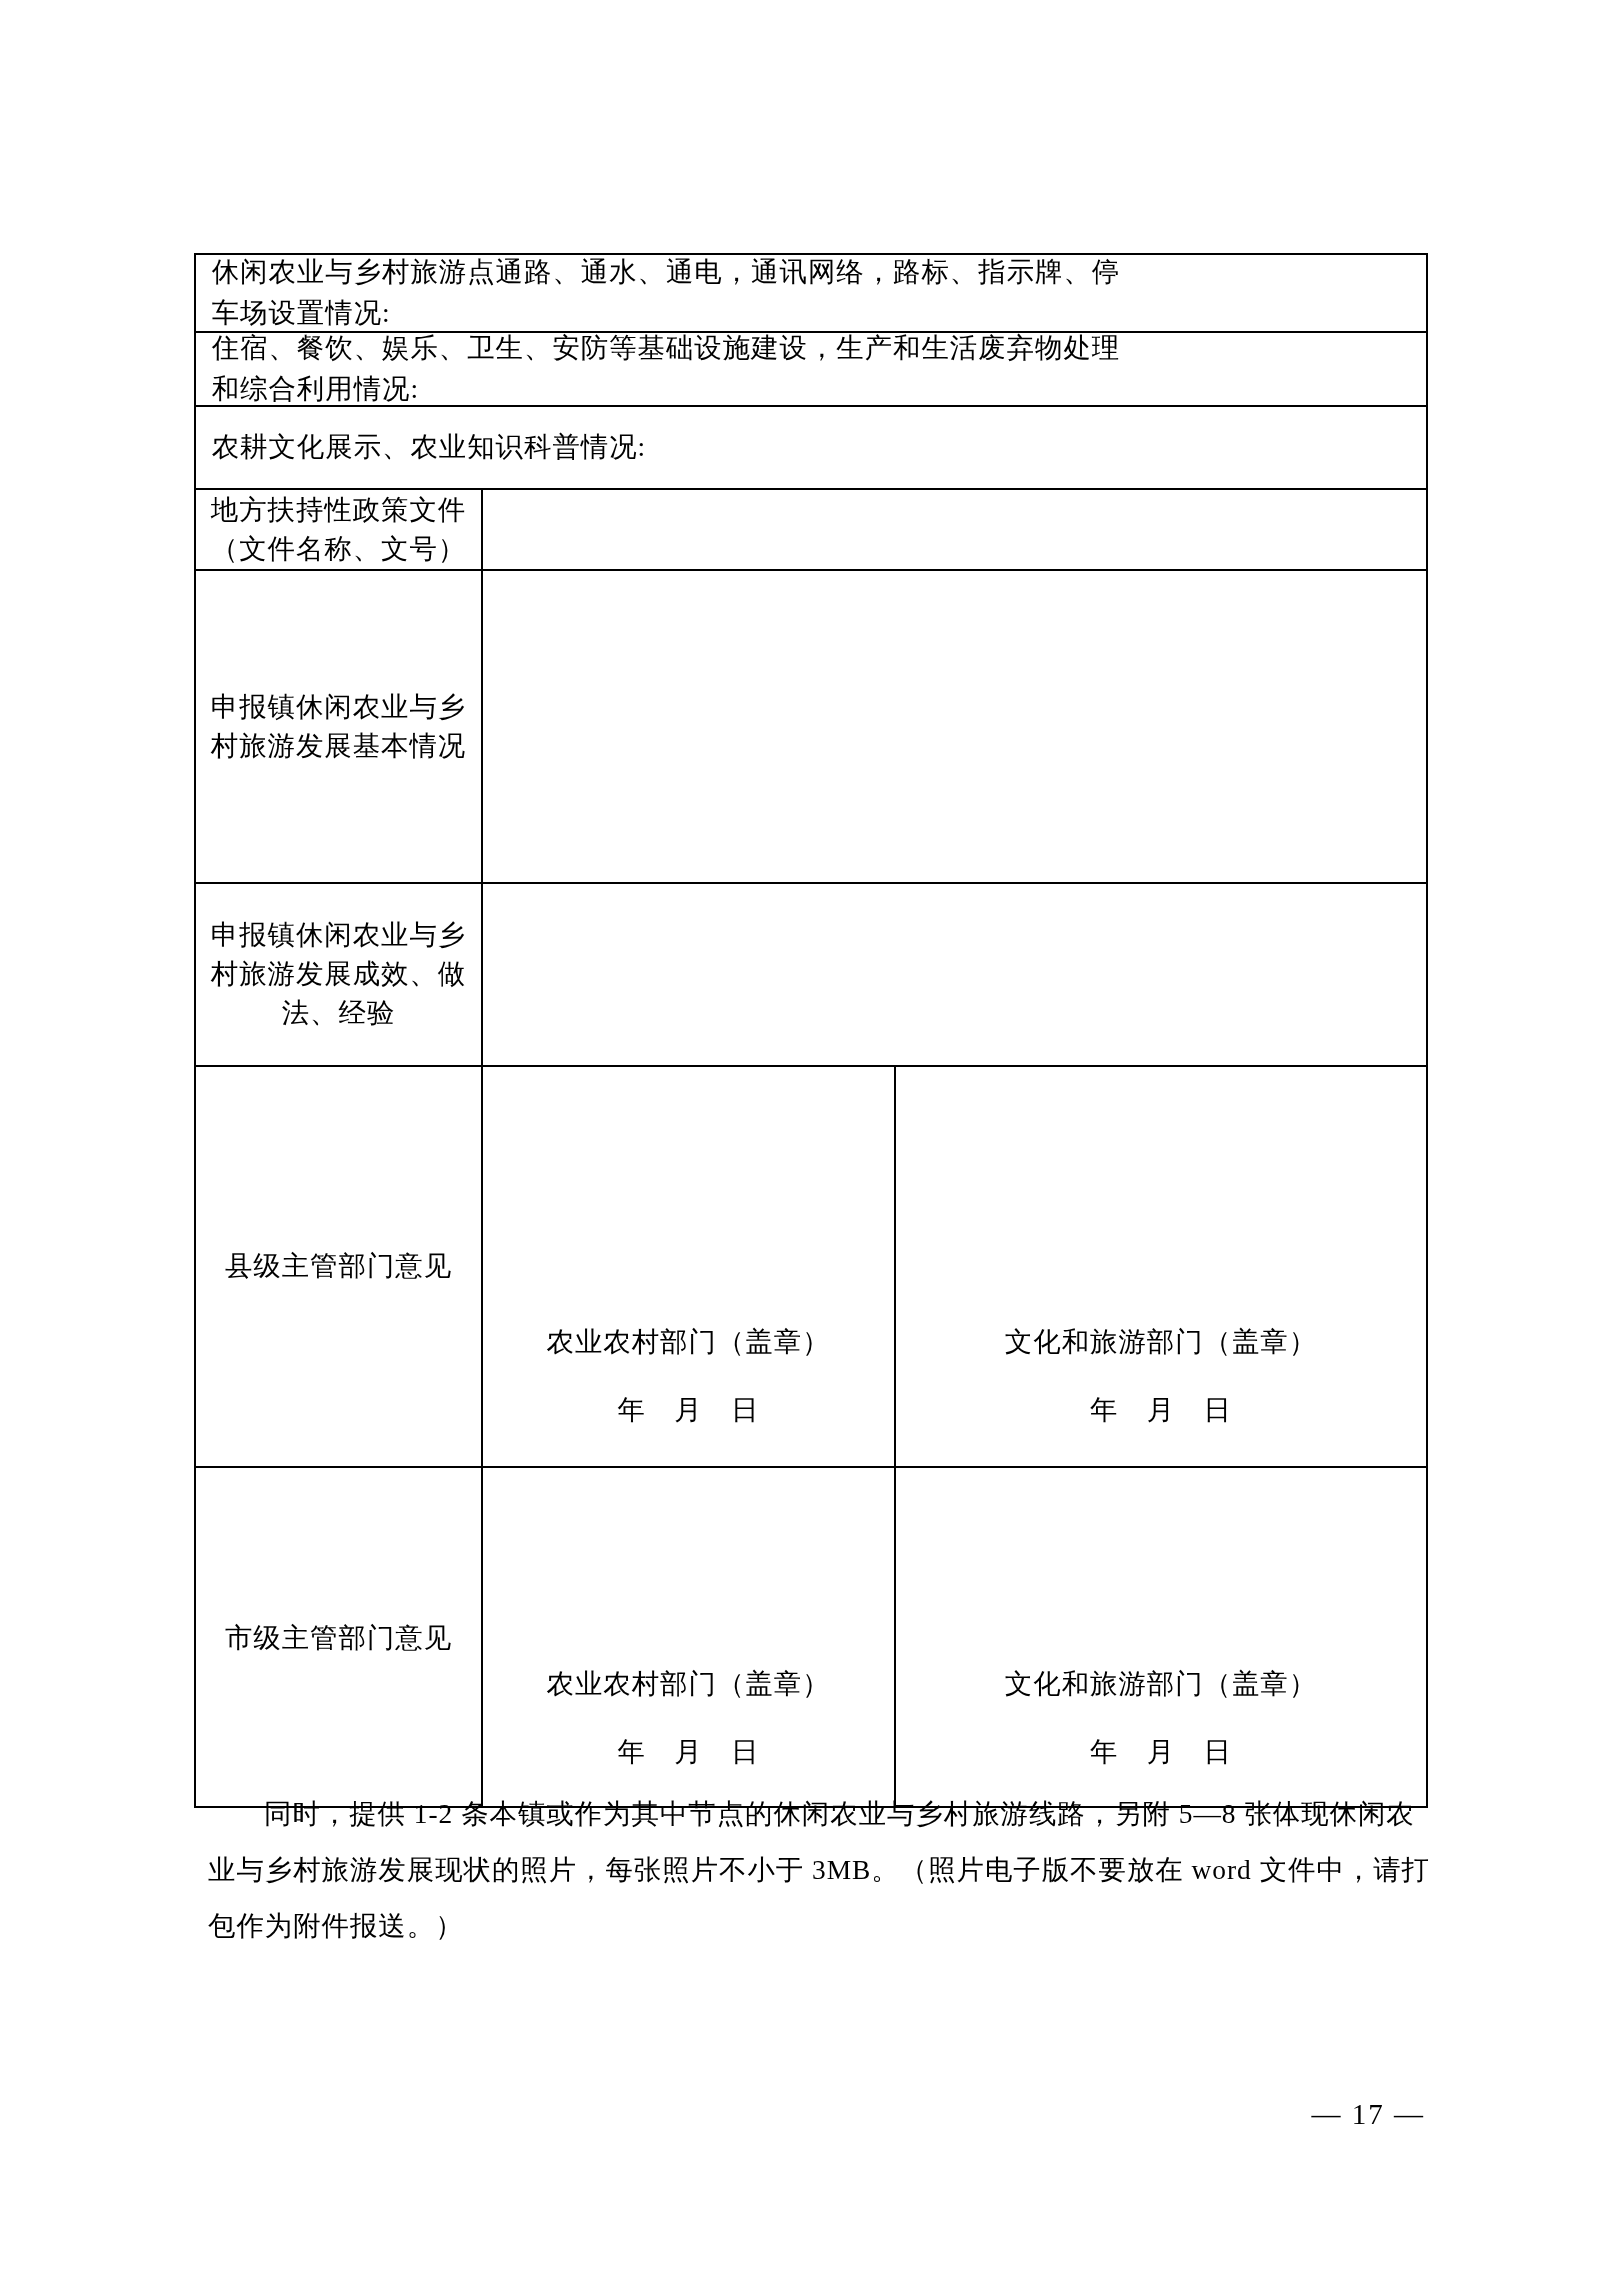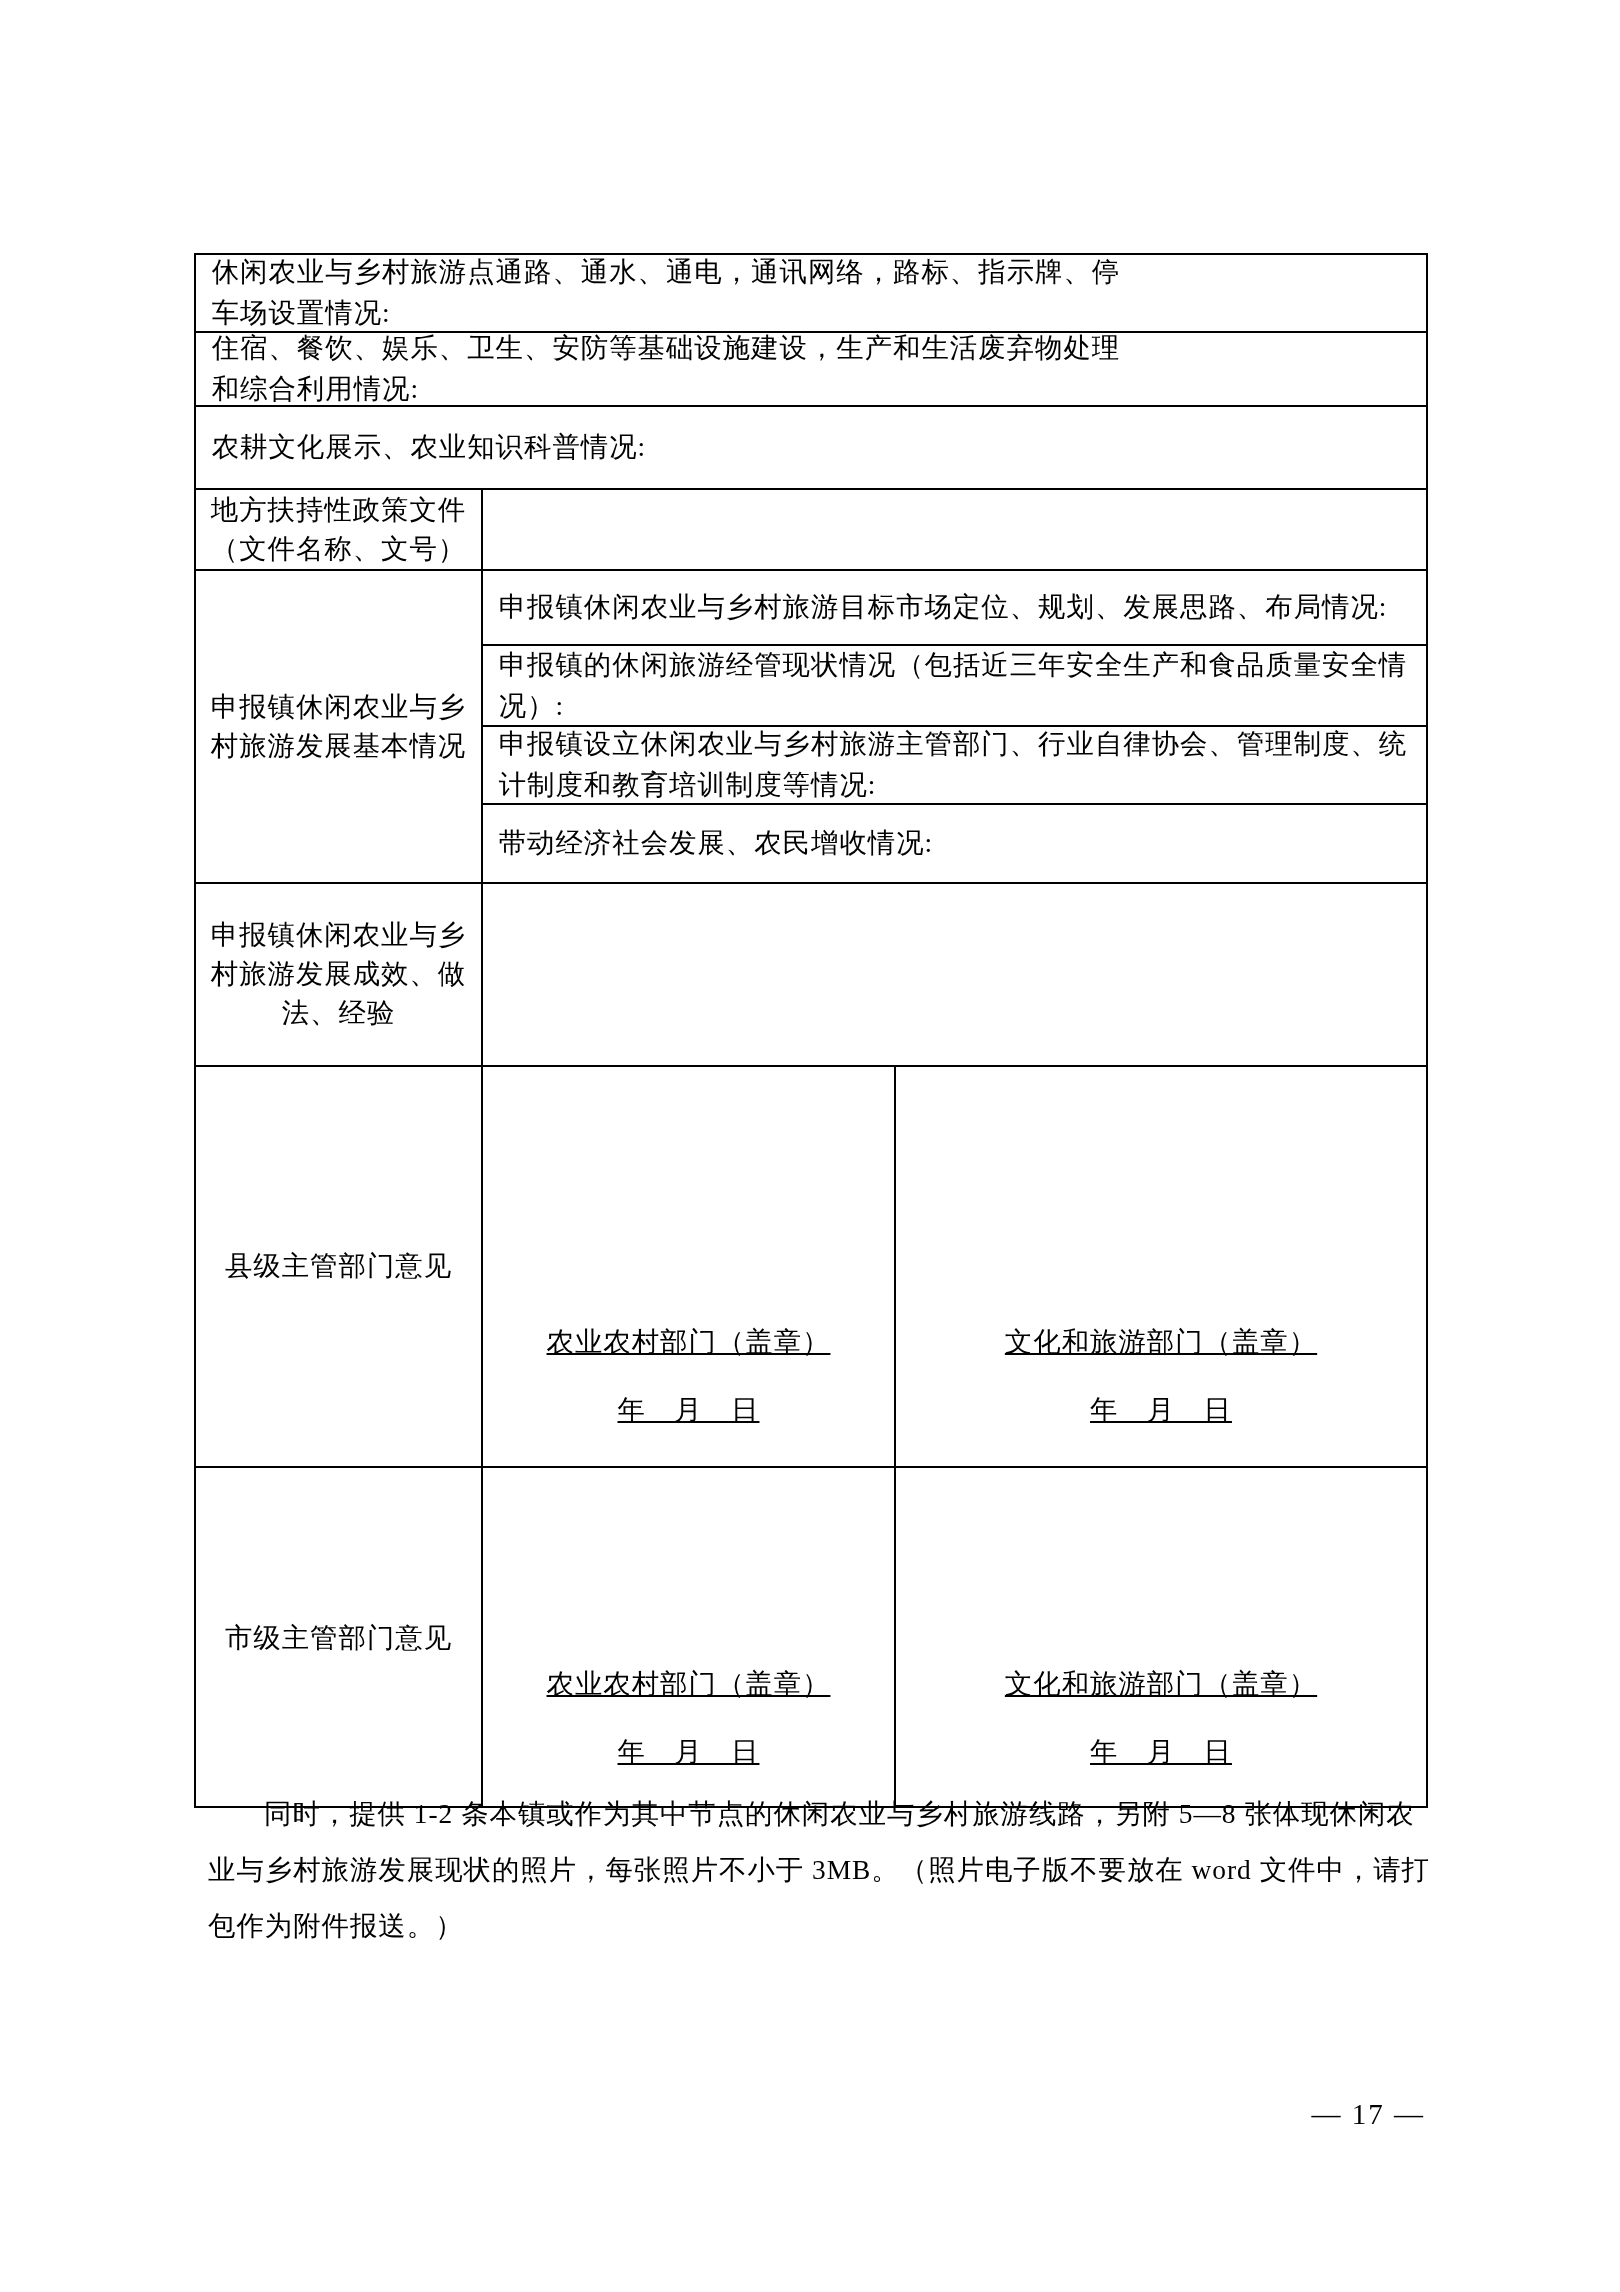--- a/index.html
+++ b/index.html
@@ -29,21 +29,21 @@
   .ccell {
     display:flex; flex-direction:column; justify-content:center;
     padding:0 13.7px 0 15.7px;
     white-space:pre; line-height:41px;
     border-bottom:2px solid #000;
     overflow:hidden; flex-shrink:0;
   }
   .cstack .ccell:last-child { border-bottom:none; flex:1; }
   .sign-cell {
     display:flex; flex-direction:column; justify-content:flex-end; align-items:center;
-    text-align:center; padding-bottom:35px; line-height:41px; overflow:hidden;text-decoration:underline;
+    text-align:center; padding-bottom:35px; line-height:41px; overflow:hidden;
   }
   .sign-left { width:413px; border-right:2px solid #000; flex-shrink:0; }
   .sign-right { flex:1; }
   .stamp { margin-bottom:27.4px; white-space:pre; }
   .date { white-space:pre; }
   .note {
     position:absolute; left:208px; top:1786px; width:1225px;
     font-size:27.4px; line-height:56px; letter-spacing:1px;
     white-space:pre; text-indent:56px; overflow:hidden;
   }
@@ -71,28 +71,20 @@
     <div class="hcell">地方扶持性政策文件
 （文件名称、文号）</div>
     <div class="cstack">
       <div class="ccell"></div>
     </div>
   </div>
 
   <div class="trow" style="height:313px">
     <div class="hcell">申报镇休闲农业与乡
 村旅游发展基本情况</div>
-    <div class="cstack">
-      <div class="ccell" style="height:75px">申报镇休闲农业与乡村旅游目标市场定位、规划、发展思路、布局情况:</div>
-      <div class="ccell" style="height:81px">申报镇的休闲旅游经管现状情况（包括近三年安全生产和食品质量安全情
-况）:</div>
-      <div class="ccell" style="height:78px">申报镇设立休闲农业与乡村旅游主管部门、行业自律协会、管理制度、统
-计制度和教育培训制度等情况:</div>
-      <div class="ccell">带动经济社会发展、农民增收情况:</div>
-    </div>
   </div>
 
   <div class="trow" style="height:183px">
     <div class="hcell">申报镇休闲农业与乡
 村旅游发展成效、做
 法、经验</div>
     <div class="cstack">
       <div class="ccell"></div>
     </div>
   </div>

